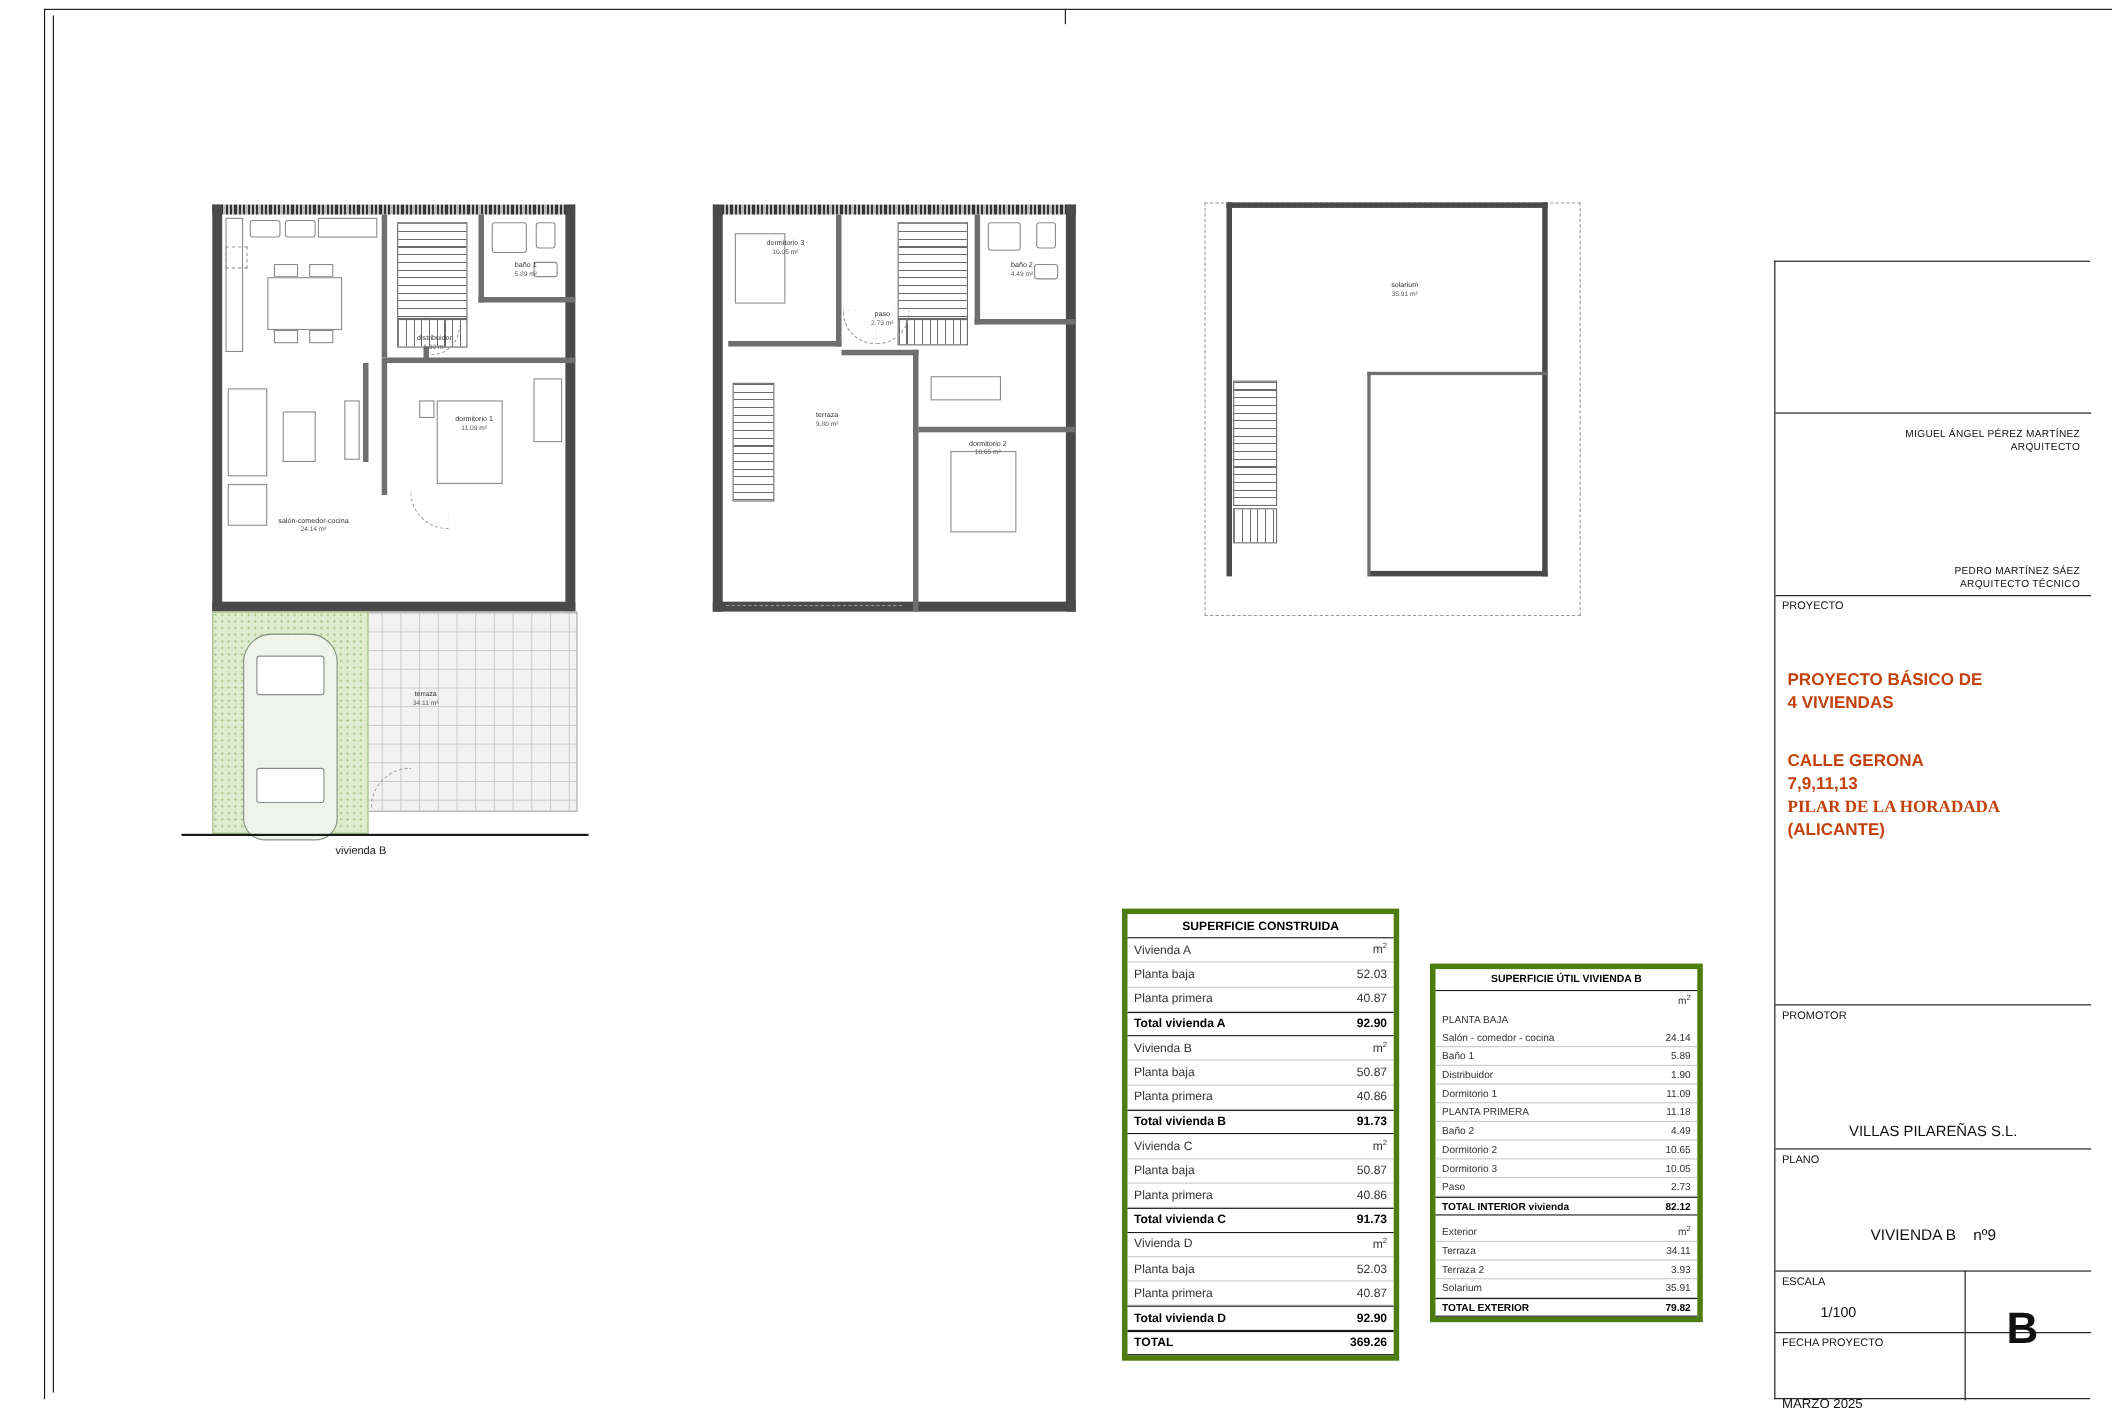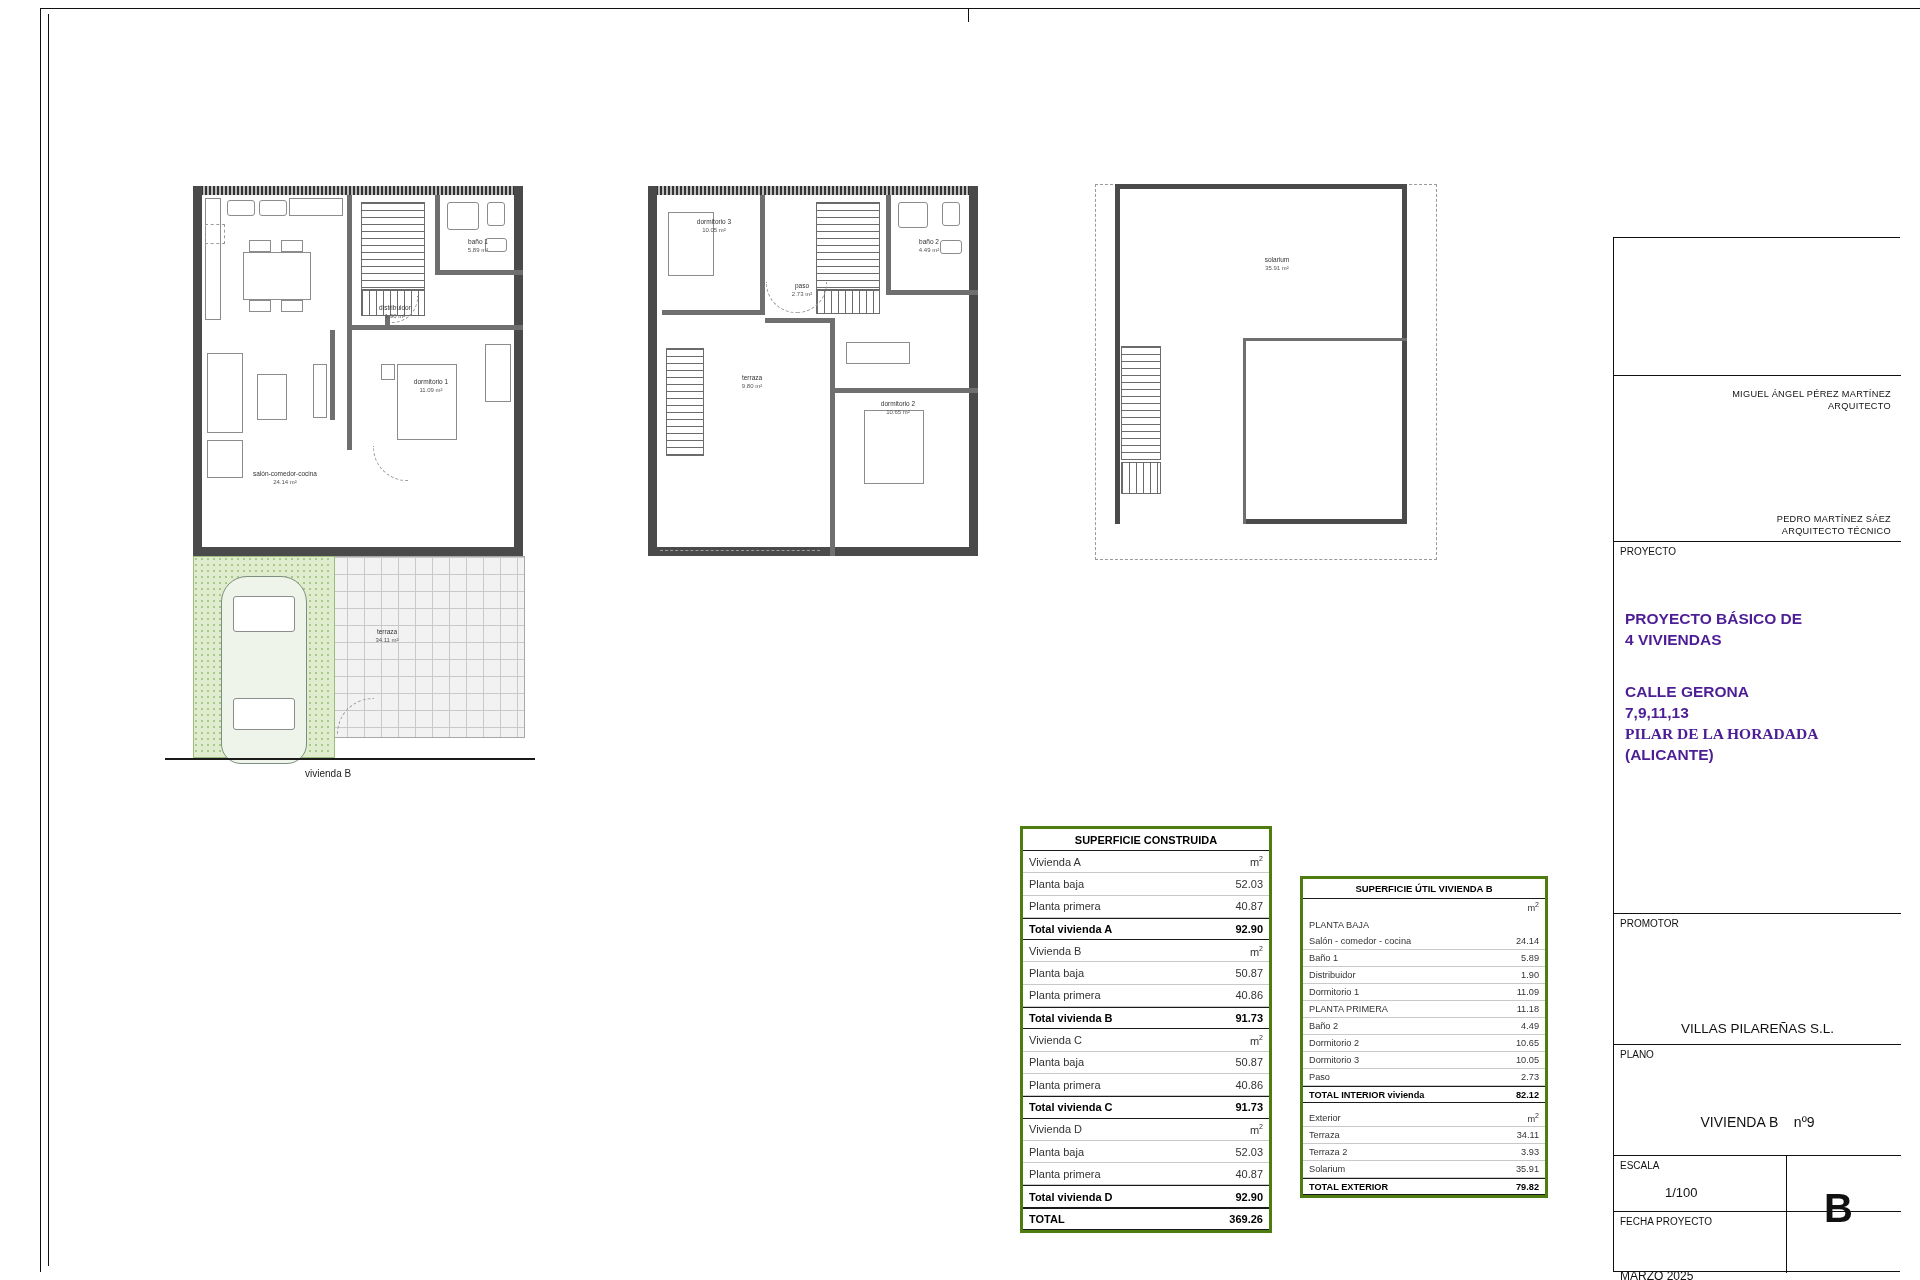--- a/index.html
+++ b/index.html
@@ -23,21 +23,21 @@
   .furn-r{position:absolute;border:1px solid #8c8c8c;background:#fff;border-radius:3px;}
   .dash{position:absolute;border:1px dashed #9a9a9a;}
   .tile{position:absolute;background-image:linear-gradient(#c9c9c9 1px,transparent 1px),linear-gradient(90deg,#c9c9c9 1px,transparent 1px);background-size:17px 17px;background-color:#f2f2f2;border:1px solid #a8a8a8;}
   .garden{position:absolute;background:#dfeccd;border:1px solid #9dbb7e;}
   .grass{position:absolute;background-image:radial-gradient(#a8c98a 1px,transparent 1px);background-size:6px 6px;}
   .car{position:absolute;border:1.5px solid #7f8f7f;border-radius:26px 26px 20px 20px;background:#eef4ea;}
   .caption{position:absolute;font-size:10px;color:#222;}
   .baseline{position:absolute;height:1.5px;background:#1a1a1a;}
 
   
-  .tbl{position:absolute;border:3px solid #4d7c0f;background:#fff;box-sizing:border-box;}
+  .tbl{position:absolute;border:5px solid #4d7c0f;background:#fff;box-sizing:border-box;}
   .tbl .row{display:flex;justify-content:space-between;align-items:center;border-bottom:1px solid #c9c9c9;box-sizing:border-box;}
   .tbl .row:last-child{border-bottom:none;}
   .tbl .row.hdr{justify-content:center;font-weight:bold;border-bottom:1px solid #1a1a1a;}
   .tbl .row.strong{font-weight:bold;border-top:1px solid #1a1a1a;border-bottom:1px solid #1a1a1a;}
   .tbl .nm{padding-left:6px;white-space:nowrap;}
   .tbl .vl{padding-right:6px;white-space:nowrap;}
   .sup{vertical-align:super;font-size:7px;}
 
   #tbl-construida{left:1020px;top:826px;width:252px;font-size:11px;color:#333;}
   #tbl-construida .row{height:22.3px;}
@@ -53,21 +53,21 @@
   #tbl-util .gap{height:7px;border-bottom:none;}
 
   
   #titleblock{position:absolute;left:1613px;top:237px;width:287px;height:1035px;border:1.5px solid #111;border-right:none;box-sizing:border-box;background:#fff;}
   .tb-div{position:absolute;left:0;width:287px;height:0;border-top:1.5px solid #111;}
   .logo-box{position:absolute;left:0;top:0;width:287px;height:137px;}
   .logo-pam{position:absolute;left:50%;top:26px;transform:translateX(-50%);font-family:"DejaVu Sans",sans-serif;font-weight:bold;font-size:52px;letter-spacing:-2px;color:#111;line-height:48px;}
   .logo-sub{position:absolute;left:50%;top:92px;transform:translateX(-50%);font-size:19px;letter-spacing:2.4px;color:#111;font-family:"Liberation Sans",sans-serif;}
   .tb-right{position:absolute;right:9px;text-align:right;font-size:9.2px;letter-spacing:.3px;color:#111;line-height:12px;margin-left:10px;}
   .tb-small-label{position:absolute;left:6px;font-size:10px;color:#111;}
-  .tb-big{position:absolute;left:11px;font-size:15.5px;font-weight:bold;line-height:21px;color:#4c1d95;}
+  .tb-big{position:absolute;left:11px;font-size:15.5px;font-weight:bold;line-height:21px;color:#c2410c;}
   .tb-center{position:absolute;left:0;width:287px;text-align:center;font-size:13.5px;color:#111;}
   .tb-plan{position:absolute;left:0;width:287px;text-align:center;font-size:14px;color:#111;}
   .tb-scale-val{position:absolute;font-size:13px;color:#111;}
   .tb-letter{position:absolute;font-size:40px;font-weight:bold;color:#111;}
 </style>
 </head>
 <body>
 
 <div class="sheet">
 
@@ -396,21 +396,21 @@
     <div class="tb-div" style="top:806px;"></div>
     <div class="tb-small-label" style="top:811px;">PLANO</div>
     <div class="tb-plan" style="top:876px;">
       <span>VIVIENDA B</span>
       &nbsp;&nbsp;
       <span>nº9</span>
     </div>
 
     <div class="tb-div" style="top:917px;"></div>
     <div class="tb-small-label" style="top:922px;">ESCALA</div>
-    <div class="tb-scale-val" style="left:51px;top:947px;">1/100</div>
+    <div class="tb-scale-val" style="left:41px;top:947px;">1/100</div>
 
     <div style="position:absolute;left:172px;top:917px;width:0;height:118px;border-left:1.5px solid #111;"></div>
     <div class="tb-letter" style="left:210px;top:948px;">B</div>
 
     <div class="tb-div" style="top:973px;"></div>
     <div class="tb-small-label" style="top:978px;">FECHA PROYECTO</div>
     <div class="tb-small-label" style="top:1002px;font-size:12px;margin-top:29px;">MARZO 2025</div>
   </div>
 
 </div>

